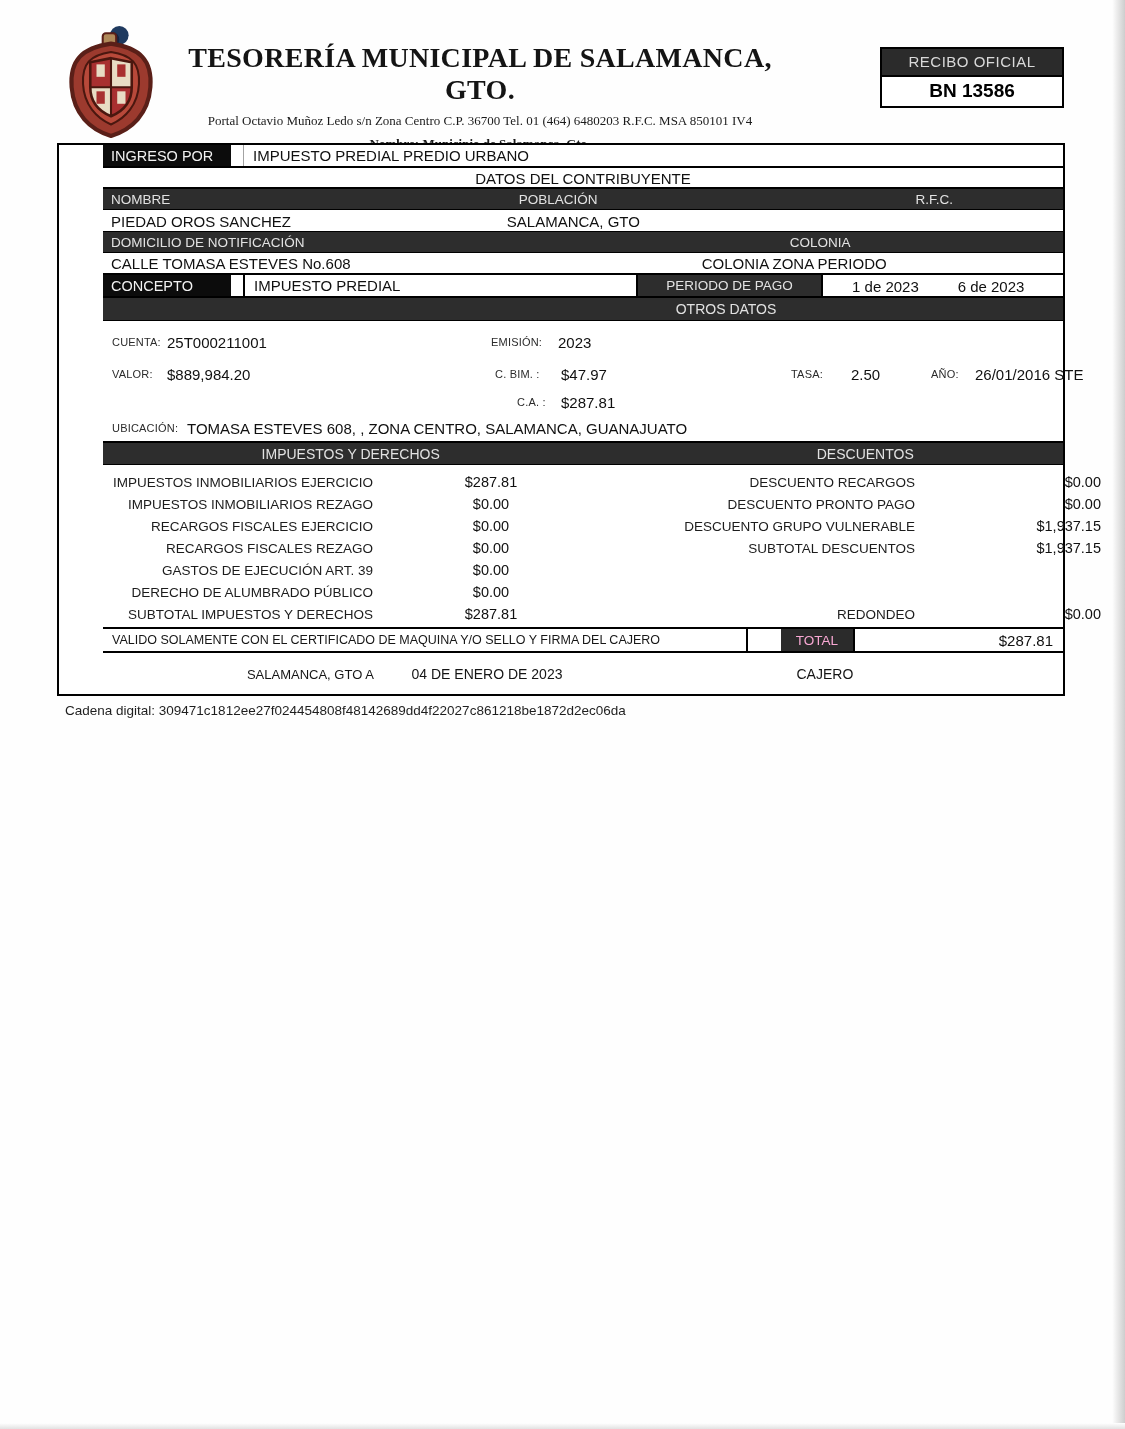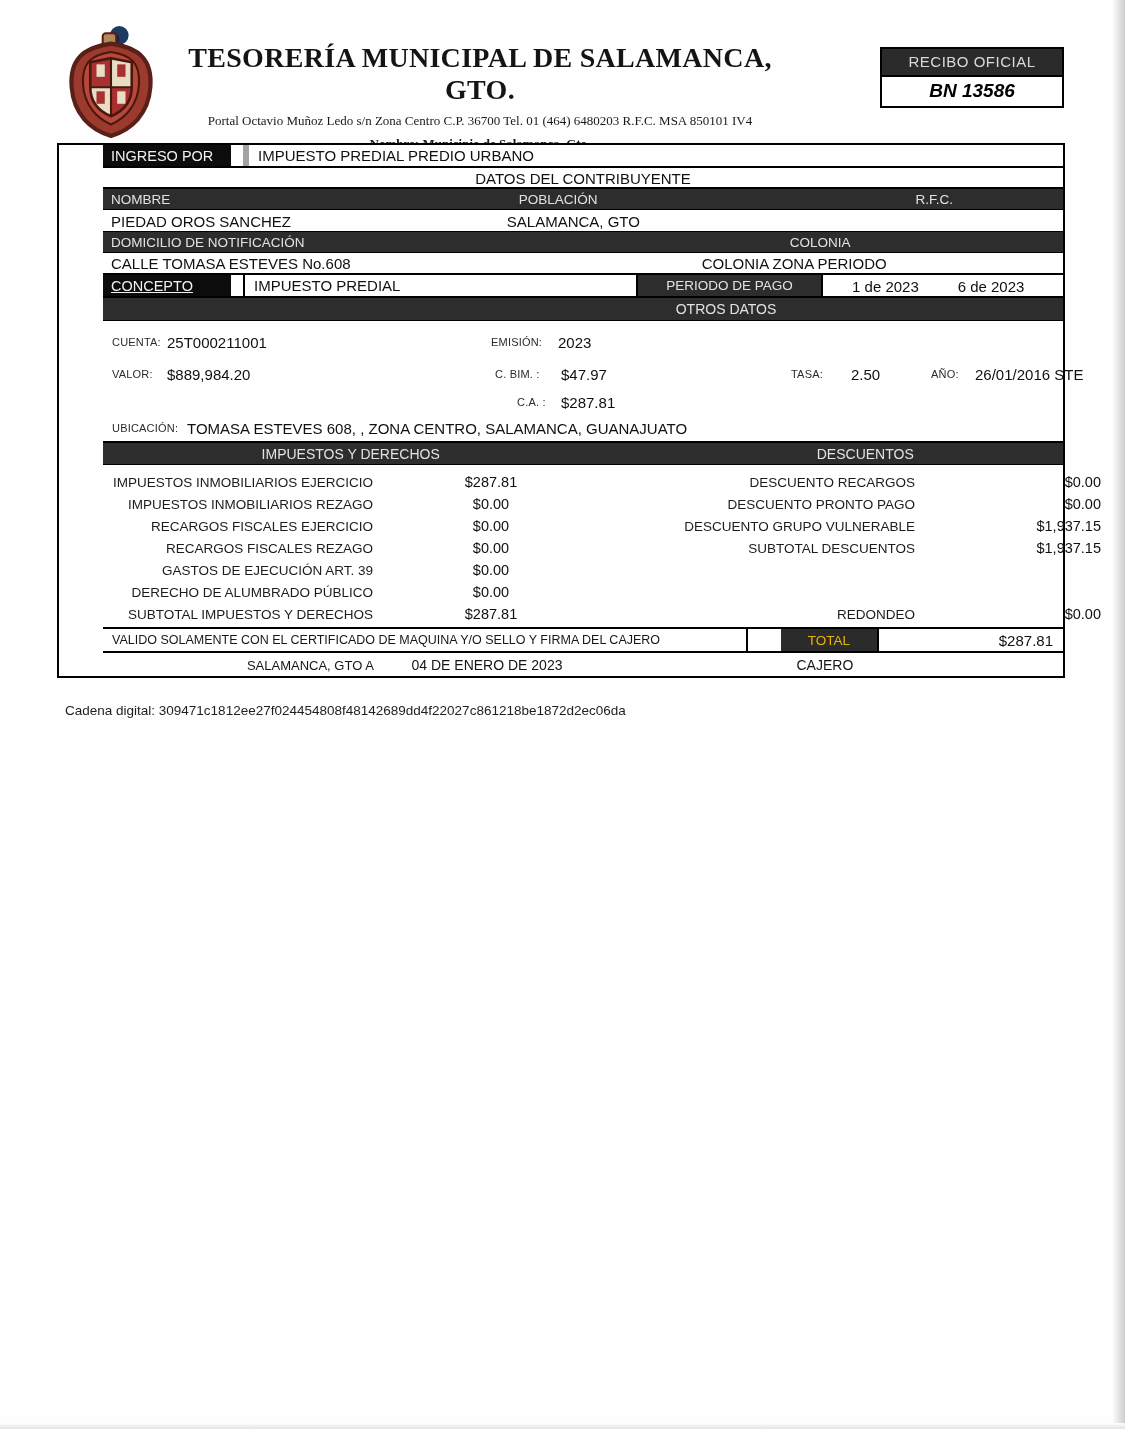--- a/index.html
+++ b/index.html
@@ -18,49 +18,49 @@
   .crest { position:absolute; left:58px; top:25px; width:106px; height:114px; }
   .header-text { position:absolute; left:150px; top:42px; width:660px; text-align:center;
     font-family:"Liberation Serif", serif; }
   .header-title { font-size:28px; font-weight:bold; letter-spacing:.3px; color:#141414; }
   .header-addr  { font-size:13px; font-weight:normal; margin-top:7px; color:#1a1a1a; }
   .header-name  { font-size:13px; font-weight:bold; margin-top:7px; color:#1a1a1a; }
   .receipt-box { position:absolute; left:880px; top:47px; width:184px; }
   .receipt-label { background:#2b2b2b; color:#d9d9d9; border:2px solid #000;
     text-align:center; font-size:15px; padding:4px 0 5px; letter-spacing:.5px; }
   .receipt-number { background:#fff; border:2px solid #000; border-top:0;
-    text-align:center; font-weight:bold; font-size:19px; padding:3px 0 4px; color:#000;font-style:italic; }
+    text-align:center; font-weight:bold; font-size:19px; padding:3px 0 4px; color:#000; }
 
   
   .doc { position:absolute; left:57px; top:143px; width:1008px; border:2px solid #000; background:#fff;padding-left:44px; }
   .bar { background:#2d2d2d; color:#e2e2e2; position:relative; font-size:13.5px; }
   .bar span { position:absolute; top:50%; transform:translateY(-50%); white-space:nowrap; }
   .bar .ctr { transform:translate(-50%,-50%); }
   .blackbox { background:#0c0c0c; color:#f2f2f2; display:flex; align-items:center;
     padding-left:8px; font-size:14.5px; }
   .row { position:relative; }
   .flexrow { display:flex; align-items:stretch; }
   .bb2 { border-bottom:2px solid #000; }
   .bb1 { border-bottom:1px solid #000; }
   .val { font-size:15px; color:#101010; }
   .pos { position:absolute; top:50%; transform:translateY(-50%); white-space:nowrap; }
   .posc { position:absolute; top:50%; transform:translate(-50%,-50%); white-space:nowrap; }
 
   .r-ingreso { height:23px; }
   .r-ingreso .blackbox { width:128px; }
   .r-ingreso .gap { width:12px; }
-  .r-ingreso .cell { flex:1; border-left:6px solid #a3a3a3; display:flex; align-items:center; padding-left:9px; }
+  .r-ingreso .cell { flex:1; border-left:1px solid #a3a3a3; display:flex; align-items:center; padding-left:9px; }
 
   .r-sect { height:21px; text-align:center; font-size:15px; line-height:21px; color:#111; }
 
   .r-hbar { height:21px; }
   .r-vals { height:22px; }
 
   .r-concepto { height:23px; }
-  .r-concepto .blackbox { width:128px;text-decoration:underline; }
+  .r-concepto .blackbox { width:128px; }
   .r-concepto .gap { width:12px; }
   .r-concepto .cell-concepto { width:395px; border-left:2px solid #000; border-right:2px solid #000;
     display:flex; align-items:center; padding-left:9px; }
   .r-concepto .periodo { width:183px; background:#2d2d2d; color:#e2e2e2;
     display:flex; align-items:center; justify-content:center; font-size:13.5px; }
   .r-concepto .cell-fechas { flex:1; position:relative; border-left:2px solid #000; }
 
   .r-otrosbar { height:23px; }
   .r-otros { height:122px; }
   .lbl { font-size:11px; color:#2b2b2b; letter-spacing:.2px; }
@@ -71,26 +71,26 @@
   .crow { display:grid; grid-template-columns:272px 232px 308px 196px; height:22px; align-items:center; }
   .crow .ll { text-align:right; font-size:13.5px; padding-right:2px; color:#1c1c1c; }
   .crow .lv { text-align:center; font-size:14.5px; color:#101010; }
   .crow .rl { text-align:right; font-size:13.5px; color:#1c1c1c; }
   .crow .rv { text-align:right; font-size:14.5px; padding-right:10px; color:#101010; }
 
   .r-total { height:24px; }
   .r-total .valido { width:645px; border-right:2px solid #000; display:flex; align-items:center;
     padding-left:9px; font-size:12.5px; color:#161616; }
   .r-total .gap2 { width:33px; }
-  .r-total .totalbox { width:96px; background:#2b2b2b; color:#eab308;
+  .r-total .totalbox { width:72px; background:#2b2b2b; color:#f9a8d4;
     display:flex; align-items:center; justify-content:center; font-size:13.5px; }
   .r-total .amount { flex:1; display:flex; align-items:center; justify-content:flex-end;
     padding-right:10px; font-size:15px; border-left:2px solid #000; }
 
-  .r-bottom { height:23px; font-size:14px;border-radius:7px; }
+  .r-bottom { height:41px; font-size:14px;border-radius:7px; }
 
   .cadena { position:absolute; left:65px; top:703px; font-size:13.5px; color:#1e1e1e; }
 </style>
 </head>
 <body>
 
 <div class="page">
 
   <div class="crest">
     <svg viewBox="0 0 100 110" width="106" height="114">

